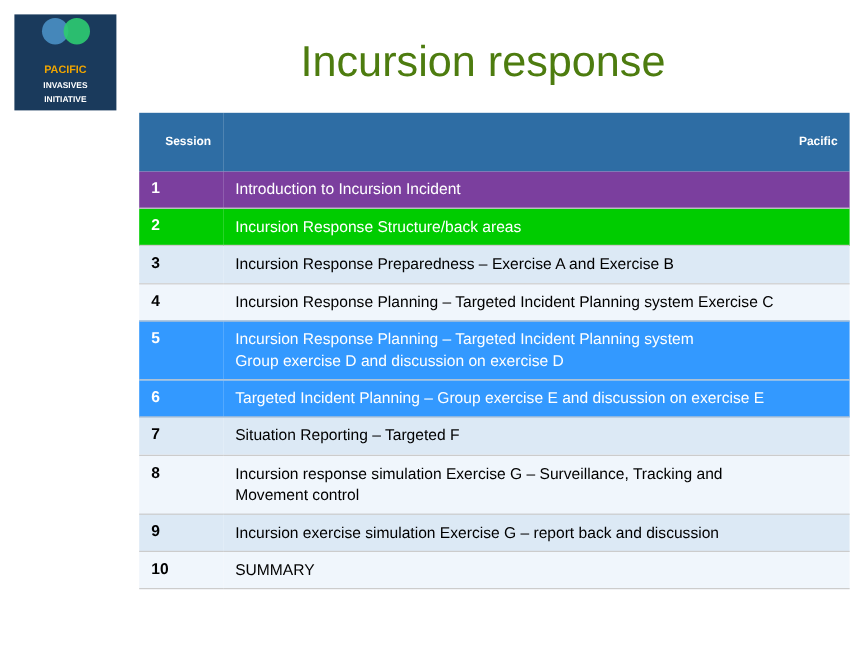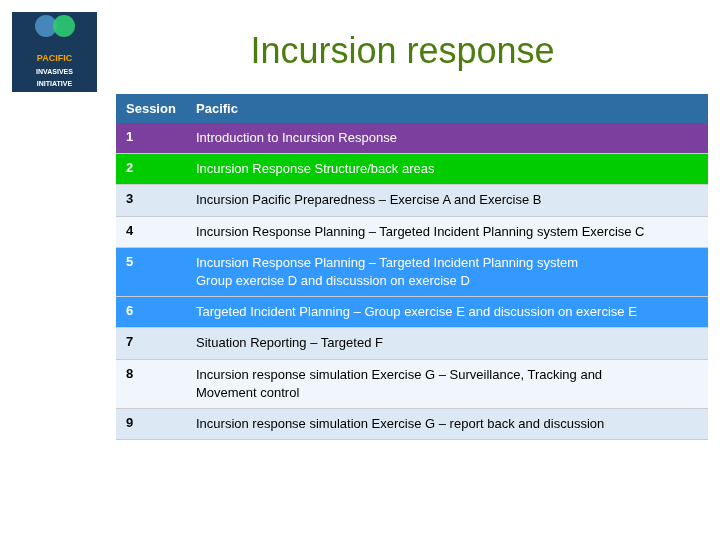--- a/index.html
+++ b/index.html
@@ -92,24 +92,24 @@
       border-collapse: collapse;
       font-size: 13px;
     }
 
     thead tr {
       background: #2e6da4;
       color: #ffffff;
     }
 
     thead th {
-      padding: 7px 10px;
-      text-align: left;
+      padding: 19px 10px;
+      text-align: right;
       font-weight: bold;
-      font-size: 13px;
+      font-size: 10px;
     }
 
     tbody tr {
       border-bottom: 1px solid #cccccc;
     }
 
     tbody tr:nth-child(odd) {
       background: #dce9f5;
     }
 
@@ -169,29 +169,29 @@
   <table>
     <thead>
       <tr>
         <th>Session</th>
         <th>Pacific</th>
       </tr>
     </thead>
     <tbody id="table-body">
     <tr class="highlight-purple">
           <td class="session-num">1</td>
-          <td class="content-cell">Introduction to Incursion Response</td>
+          <td class="content-cell">Introduction to Incursion Incident</td>
         </tr>
         <tr class="highlight-green">
           <td class="session-num">2</td>
           <td class="content-cell">Incursion Response Structure/back areas</td>
         </tr>
         <tr style="background: rgb(220, 233, 245);">
           <td class="session-num">3</td>
-          <td class="content-cell">Incursion Pacific Preparedness – Exercise A and Exercise B</td>
+          <td class="content-cell">Incursion Response Preparedness – Exercise A and Exercise B</td>
         </tr>
         <tr style="background: rgb(240, 246, 252);">
           <td class="session-num">4</td>
           <td class="content-cell">Incursion Response Planning – Targeted Incident Planning system Exercise C</td>
         </tr>
         <tr class="highlight-blue">
           <td class="session-num">5</td>
           <td class="content-cell">Incursion Response Planning – Targeted Incident Planning system<br>Group exercise D and discussion on exercise D</td>
         </tr>
         <tr class="highlight-blue">
@@ -201,17 +201,21 @@
         <tr style="background: rgb(220, 233, 245);">
           <td class="session-num">7</td>
           <td class="content-cell">Situation Reporting – Targeted F</td>
         </tr>
         <tr style="background: rgb(240, 246, 252);">
           <td class="session-num">8</td>
           <td class="content-cell">Incursion response simulation Exercise G – Surveillance, Tracking and<br>Movement control</td>
         </tr>
         <tr style="background: rgb(220, 233, 245);">
           <td class="session-num">9</td>
-          <td class="content-cell">Incursion response simulation Exercise G – report back and discussion</td>
+          <td class="content-cell">Incursion exercise simulation Exercise G – report back and discussion</td>
+        </tr>
+        <tr style="background: rgb(240, 246, 252);">
+          <td class="session-num">10</td>
+          <td class="content-cell">SUMMARY</td>
         </tr>
       </tbody>
   </table>
 </div>
 
 </body></html>

